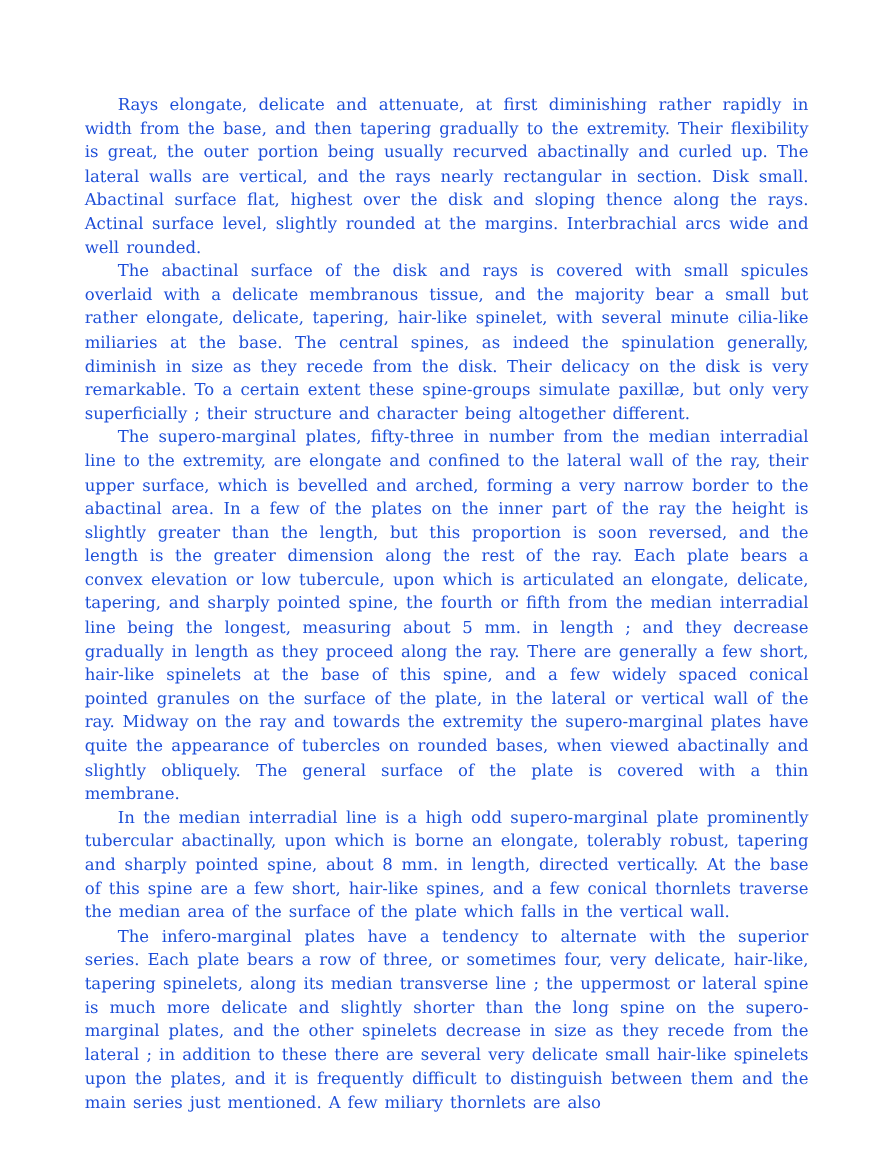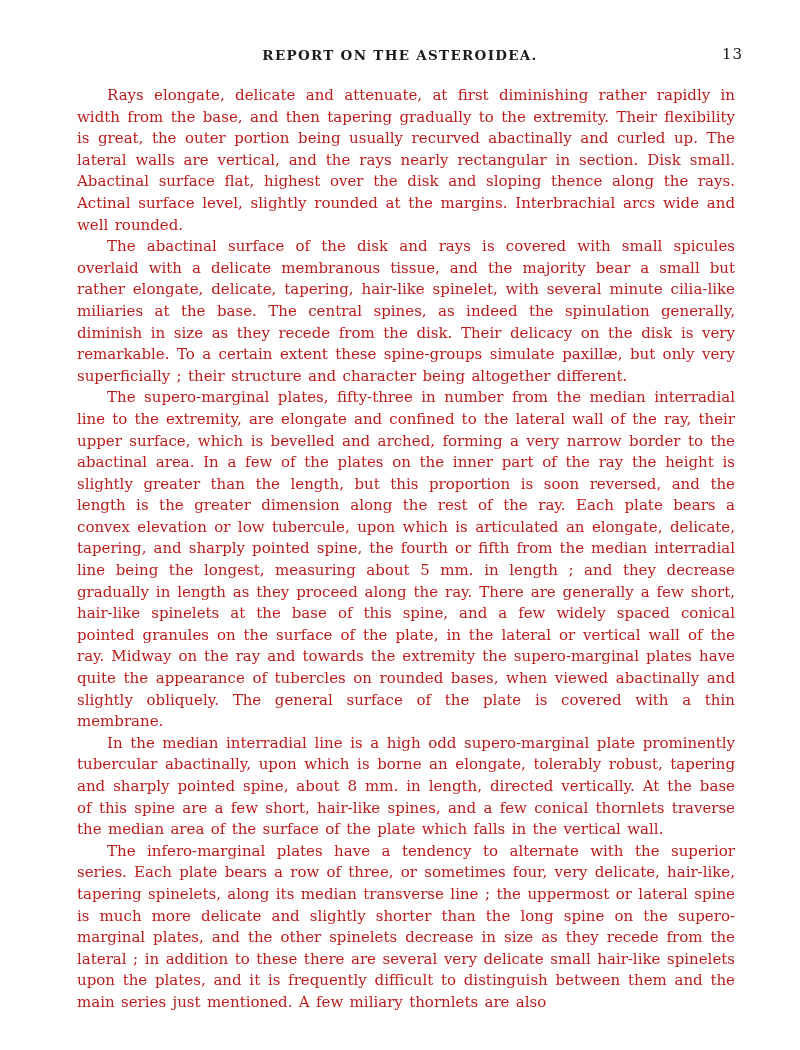--- a/index.html
+++ b/index.html
@@ -45,31 +45,27 @@
     left: 77px;
     width: 658px;
     text-align: justify;
   }
   .para {
     margin: 0;
     text-indent: 30px;
     font-size: 15px;
     line-height: 21.6px;
     word-spacing: 1.6px;
-    color: #b91c1c;
+    color: #1d4ed8;
   }
 </style>
 </head>
 <body>
 
 <div class="page">
-  <div class="header">
-    <span class="running-title">REPORT ON THE ASTEROIDEA.</span>
-    <span class="page-number">13</span>
-  </div>
   <div class="content">
     <p class="para">Rays elongate, delicate and attenuate, at first diminishing rather rapidly in width from the base, and then tapering gradually to the extremity.  Their flexibility is great, the outer portion being usually recurved abactinally and curled up.  The lateral walls are vertical, and the rays nearly rectangular in section.  Disk small.  Abactinal surface flat, highest over the disk and sloping thence along the rays.  Actinal surface level, slightly rounded at the margins.  Interbrachial arcs wide and well rounded.</p>
     <p class="para">The abactinal surface of the disk and rays is covered with small spicules overlaid with a delicate membranous tissue, and the majority bear a small but rather elongate, delicate, tapering, hair-like spinelet, with several minute cilia-like miliaries at the base.  The central spines, as indeed the spinulation generally, diminish in size as they recede from the disk.  Their delicacy on the disk is very remarkable.  To a certain extent these spine-groups simulate paxillæ, but only very superficially ;  their structure and character being altogether different.</p>
     <p class="para">The supero-marginal plates, fifty-three in number from the median interradial line to the extremity, are elongate and confined to the lateral wall of the ray, their upper surface, which is bevelled and arched, forming a very narrow border to the abactinal area.  In a few of the plates on the inner part of the ray the height is slightly greater than the length, but this proportion is soon reversed, and the length is the greater dimension along the rest of the ray.  Each plate bears a convex elevation or low tubercule, upon which is articulated an elongate, delicate, tapering, and sharply pointed spine, the fourth or fifth from the median interradial line being the longest, measuring about 5 mm. in length ; and they decrease gradually in length as they proceed along the ray.  There are generally a few short, hair-like spinelets at the base of this spine, and a few widely spaced conical pointed granules on the surface of the plate, in the lateral or vertical wall of the ray.  Midway on the ray and towards the extremity the supero-marginal plates have quite the appearance of tubercles on rounded bases, when viewed abactinally and slightly obliquely.  The general surface of the plate is covered with a thin membrane.</p>
     <p class="para">In the median interradial line is a high odd supero-marginal plate prominently tubercular abactinally, upon which is borne an elongate, tolerably robust, tapering and sharply pointed spine, about 8 mm. in length, directed vertically.  At the base of this spine are a few short, hair-like spines, and a few conical thornlets traverse the median area of the surface of the plate which falls in the vertical wall.</p>
     <p class="para">The infero-marginal plates have a tendency to alternate with the superior series.  Each plate bears a row of three, or sometimes four, very delicate, hair-like, tapering spinelets, along its median transverse line ;  the uppermost or lateral spine is much more delicate and slightly shorter than the long spine on the supero-marginal plates, and the other spinelets decrease in size as they recede from the lateral ;  in addition to these there are several very delicate small hair-like spinelets upon the plates, and it is frequently difficult to distinguish between them and the main series just mentioned.  A few miliary thornlets are also</p>
   </div>
 </div>
 
 </body></html>

